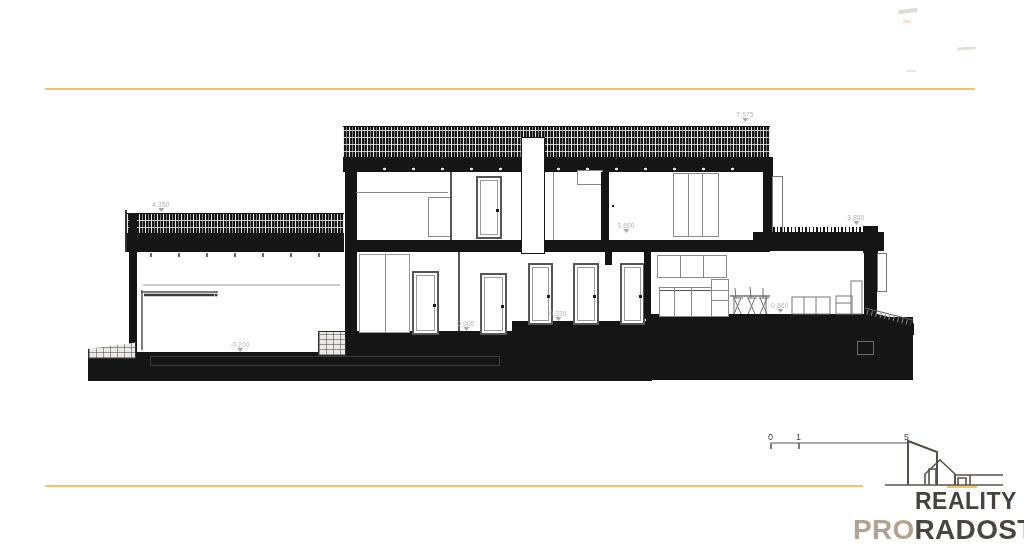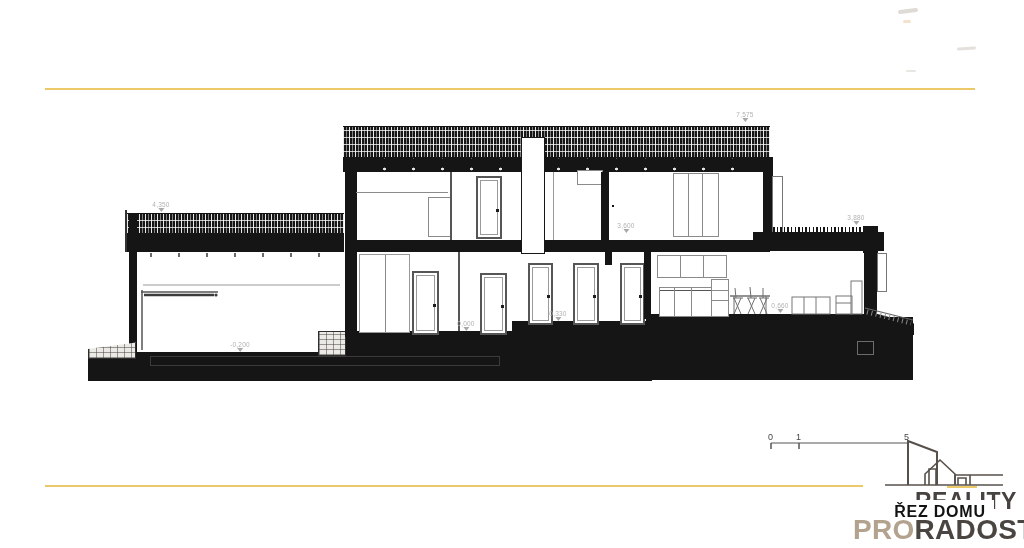--- a/index.html
+++ b/index.html
@@ -225,20 +225,17 @@
     <div class="lvl" style="left:240px;top:341px;">
         <span>-0,200</span>
         <i class="tri"></i>
       </div>
   </div>
 
   <div class="yellow" style="left:45px;top:485px;width:818px;background:#ecc968;"></div>
   <div class="yellow" style="left:947px;top:486px;width:30px;background:#ecc968;"></div>
 
   <div id="brand-reality">REALITY</div>
-  <div id="rez-box">
-    <span>ŘEZ DOMU</span>
-  </div>
   <div id="brand-line2">
     <span id="brand-pro">PRO</span><span id="brand-radost">RADOST</span>
   </div>
 
 </div>
 
 </body></html>

